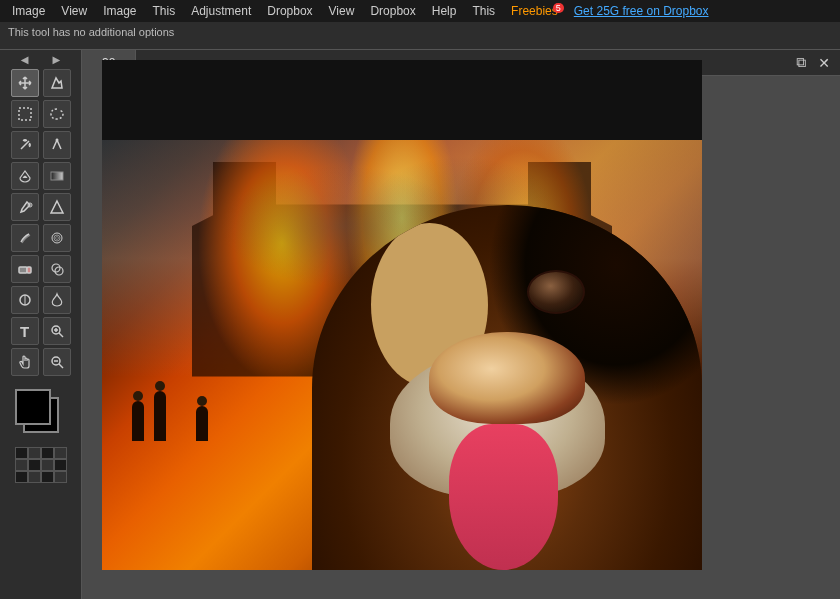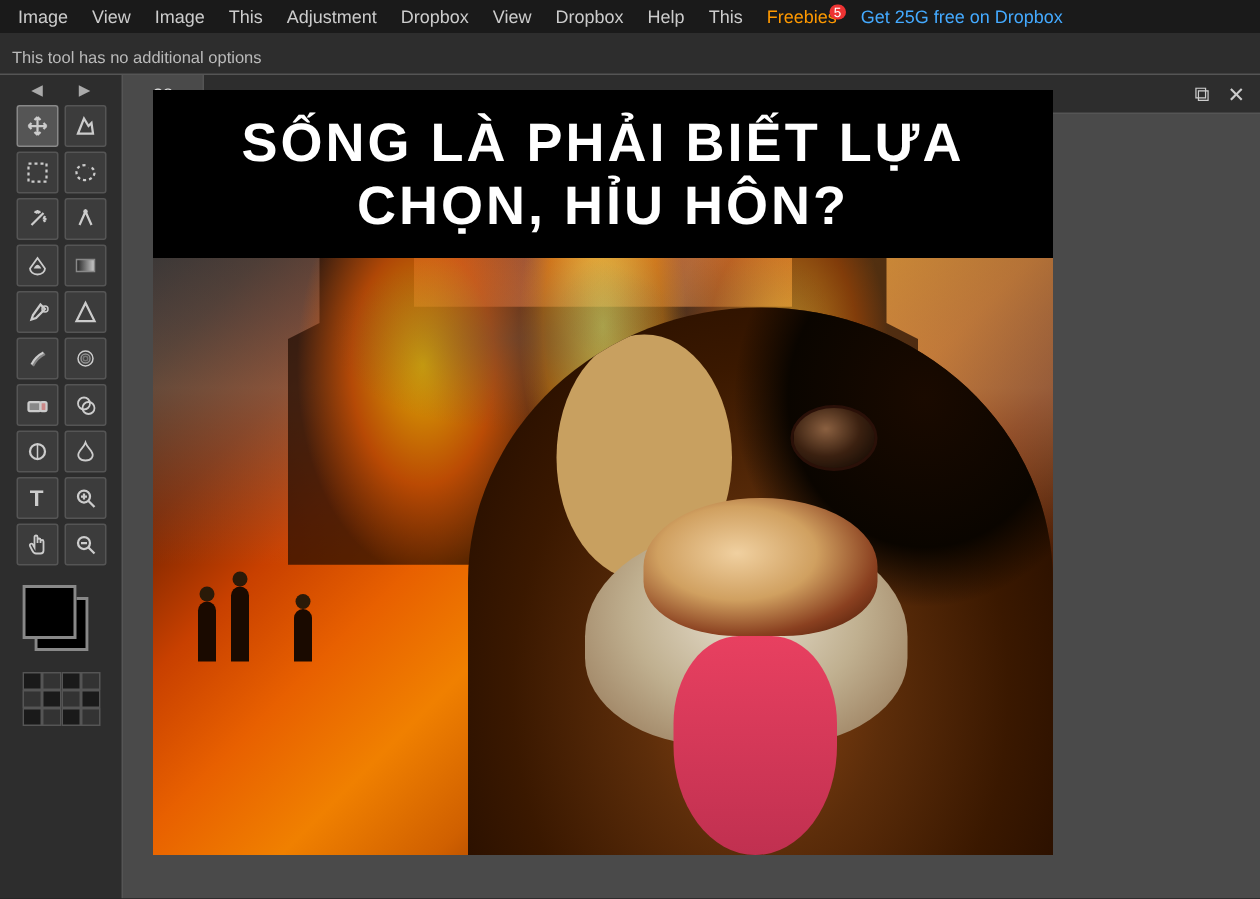--- a/index.html
+++ b/index.html
@@ -37,29 +37,30 @@
       padding: 0 3px;
       position: absolute;
       top: 1px;
       right: 2px;
     }
     .dropbox-promo {
       color: #4af;
       font-size: 12px;
       padding: 2px 8px;
       cursor: pointer;
+      text-decoration: underline;
     }
 
     
     #tool-options {
       width: 840px;
       height: 28px;
       background: #2d2d2d;
       display: flex;
-      align-items: flex-end;
+      align-items: flex-start;
       padding: 4px 8px;
       border-bottom: 1px solid #555;
     }
     #tool-options span {
       color: #bbb;
       font-size: 11px;
     }
 
     
     #main {
@@ -604,21 +605,20 @@
         <span>38</span>
       </div>
       <div class="tab-controls">
         <span class="tab-ctrl-btn">⧉</span>
         <span class="tab-ctrl-btn">✕</span>
       </div>
     </div>
 
     <div id="image-canvas">
 
-      <div id="meme-text">SỐNG LÀ PHẢI BIẾT LỰA CHỌN, HỈU HÔN?</div>
 
       <div id="dog-scene">
         <div class="sky-layer"></div>
         <div class="building"></div>
         <div class="fire-layer"></div>
         <div class="smoke"></div>
 
         <div class="people">
           <div class="person"></div>
           <div class="person" style="height:50px;"></div>

